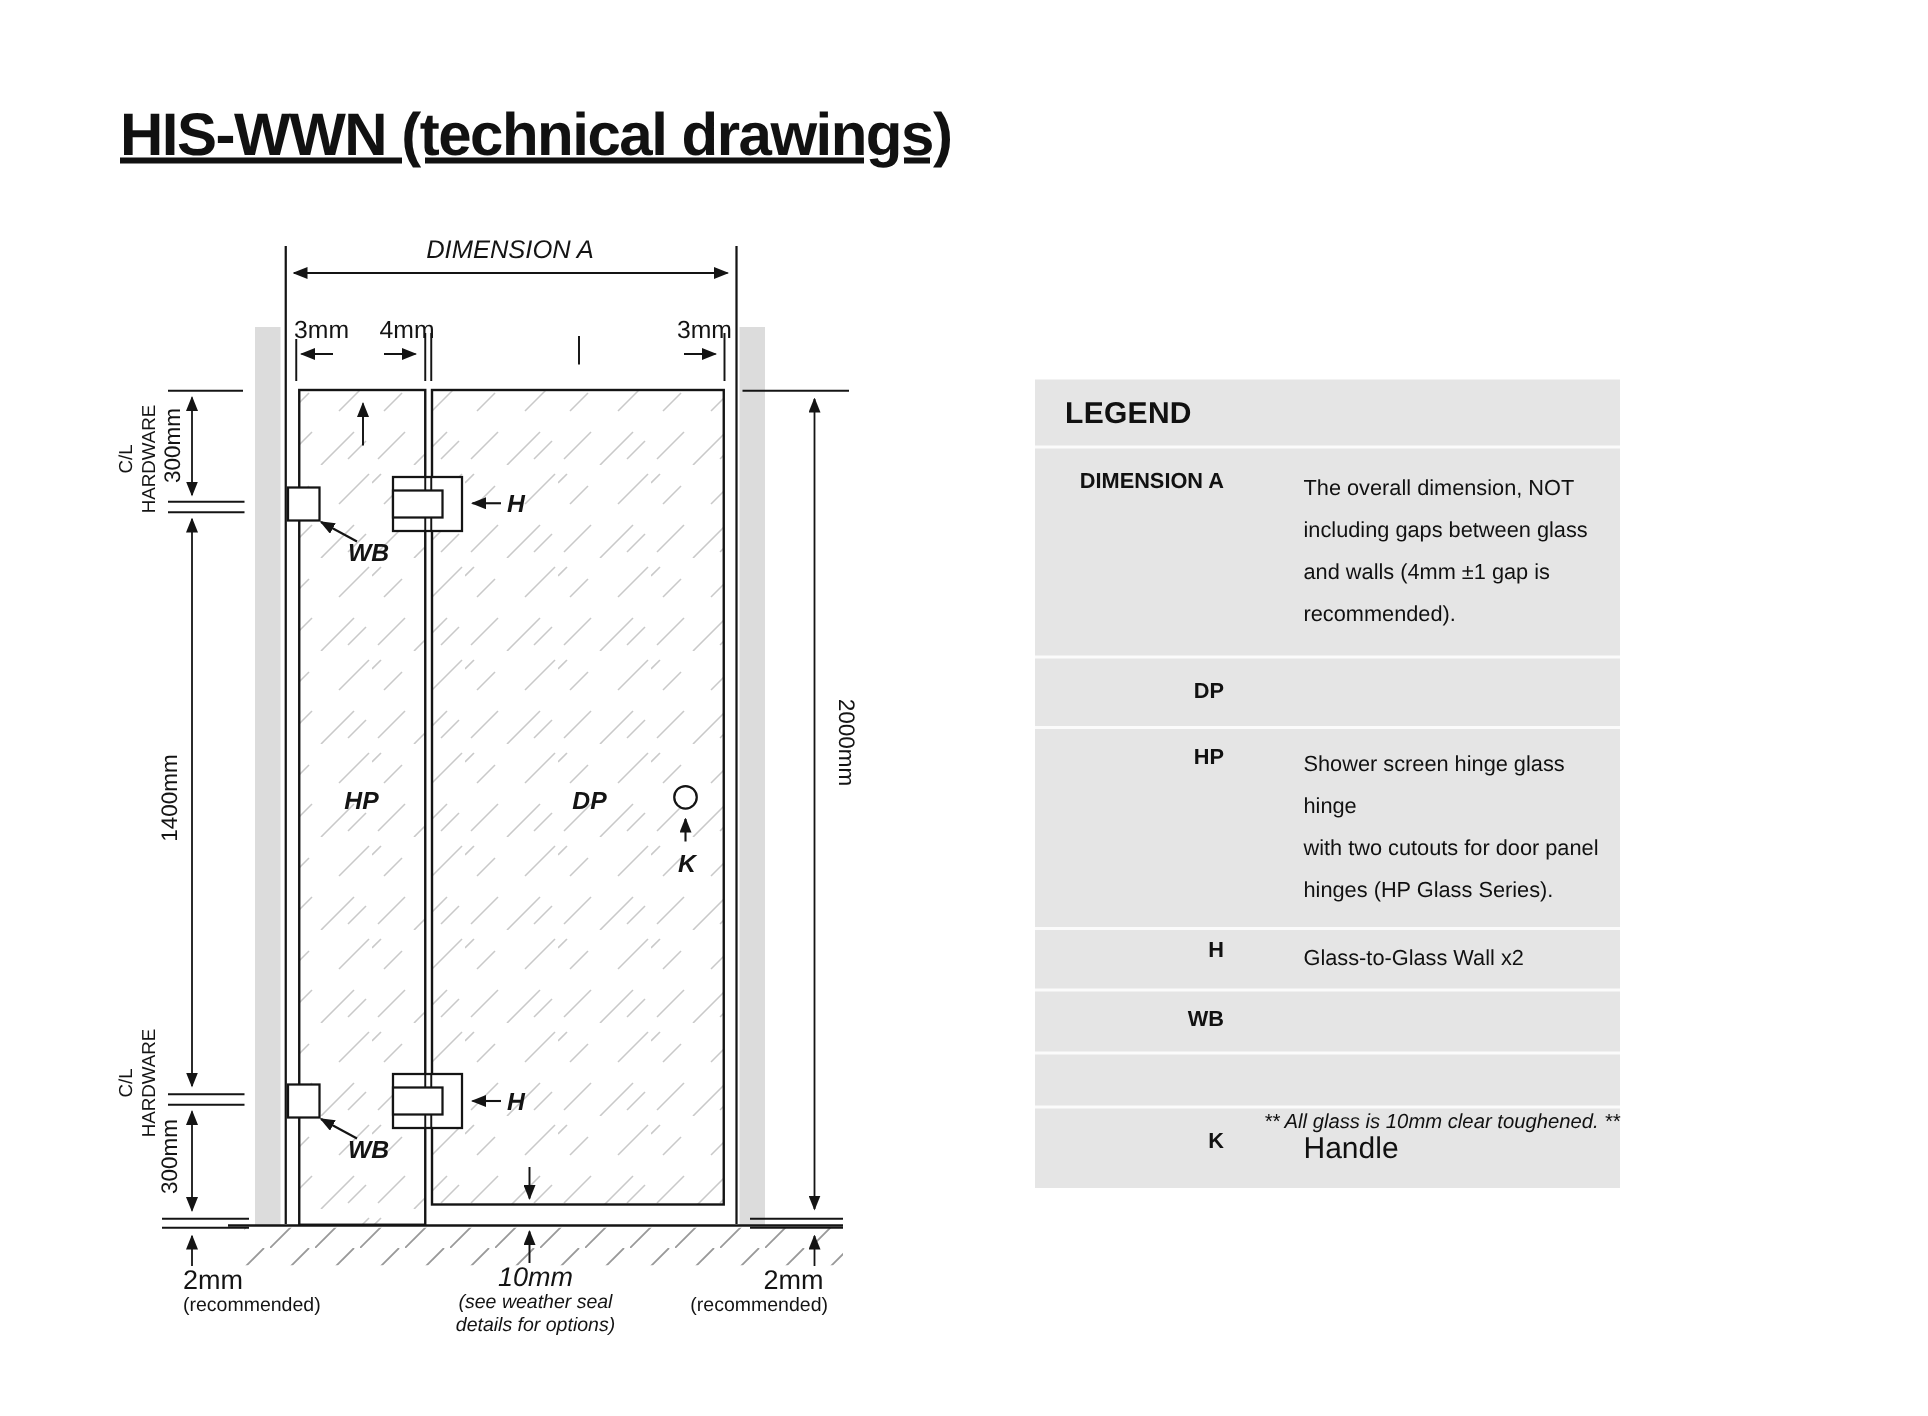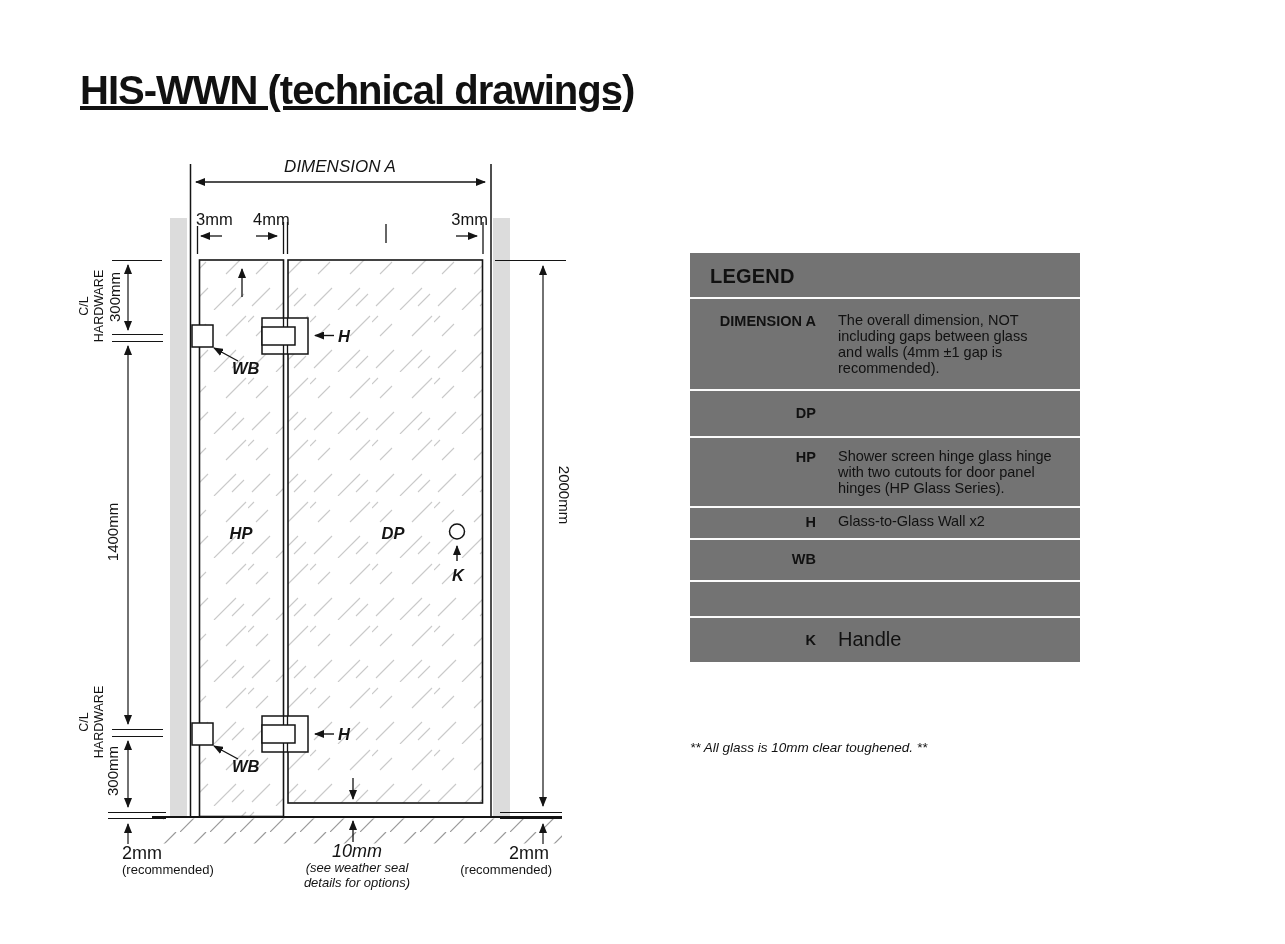--- a/index.html
+++ b/index.html
@@ -13,36 +13,36 @@
   .dim{font-size:16.5px;}
   .dimsm{font-size:13px;}
   .dimI{font-size:17px;font-style:italic;}
   .noteI{font-size:13px;font-style:italic;}
   .big{font-size:18px;}
   .bigI{font-size:18px;font-style:italic;}
   .lbl{font-size:16.5px;font-style:italic;font-weight:700;}
   .rot{font-size:15px;}
   .cl{font-size:12.5px;}
   
-  #legend{position:absolute;left:690px;top:253px;width:390px;background:#737373;}
+  #legend{position:absolute;left:690px;top:253px;width:390px;background:#e5e5e5;}
   #legend .hd{font-size:20px;font-weight:700;padding:12px 0 9px 20px;
               border-bottom:2px solid #fbfbfb;letter-spacing:0.2px;}
   .lrow{display:grid;grid-template-columns:126px 1fr;column-gap:22px;
         border-bottom:2px solid #fbfbfb;align-items:start;}
   .lrow .term{font-weight:700;font-size:14.5px;text-align:right;line-height:19px;}
-  .lrow .desc{font-size:14.5px;line-height:16px;white-space:pre-line;}
+  .lrow .desc{font-size:14.5px;line-height:28px;white-space:pre-line;margin-left:31px;}
   .r0,.r1{padding:13px 0;}
   .r2{padding:10px 0;}
   .r3{padding:5px 0 6px;}
   .r4{padding:10px 0 11px;}
   .r4 .desc{white-space:nowrap;overflow:visible;}
   .r5{height:34px;}
   .r6{padding:13px 0 12px;border-bottom:none;}
   .r6 .desc{font-size:20px;}
-  #footnote{position:absolute;left:690px;top:740px;width:390px;text-align:left;
+  #footnote{position:absolute;left:690px;top:740px;width:390px;text-align:right;
             font-size:13.5px;font-style:italic;}
 </style>
 </head>
 <body>
 
 <div id="page">
 
   <div id="title">HIS-WWN (technical drawings)</div>
 
   <svg id="drawing" width="505" height="762" viewBox="75 148 505 762">

